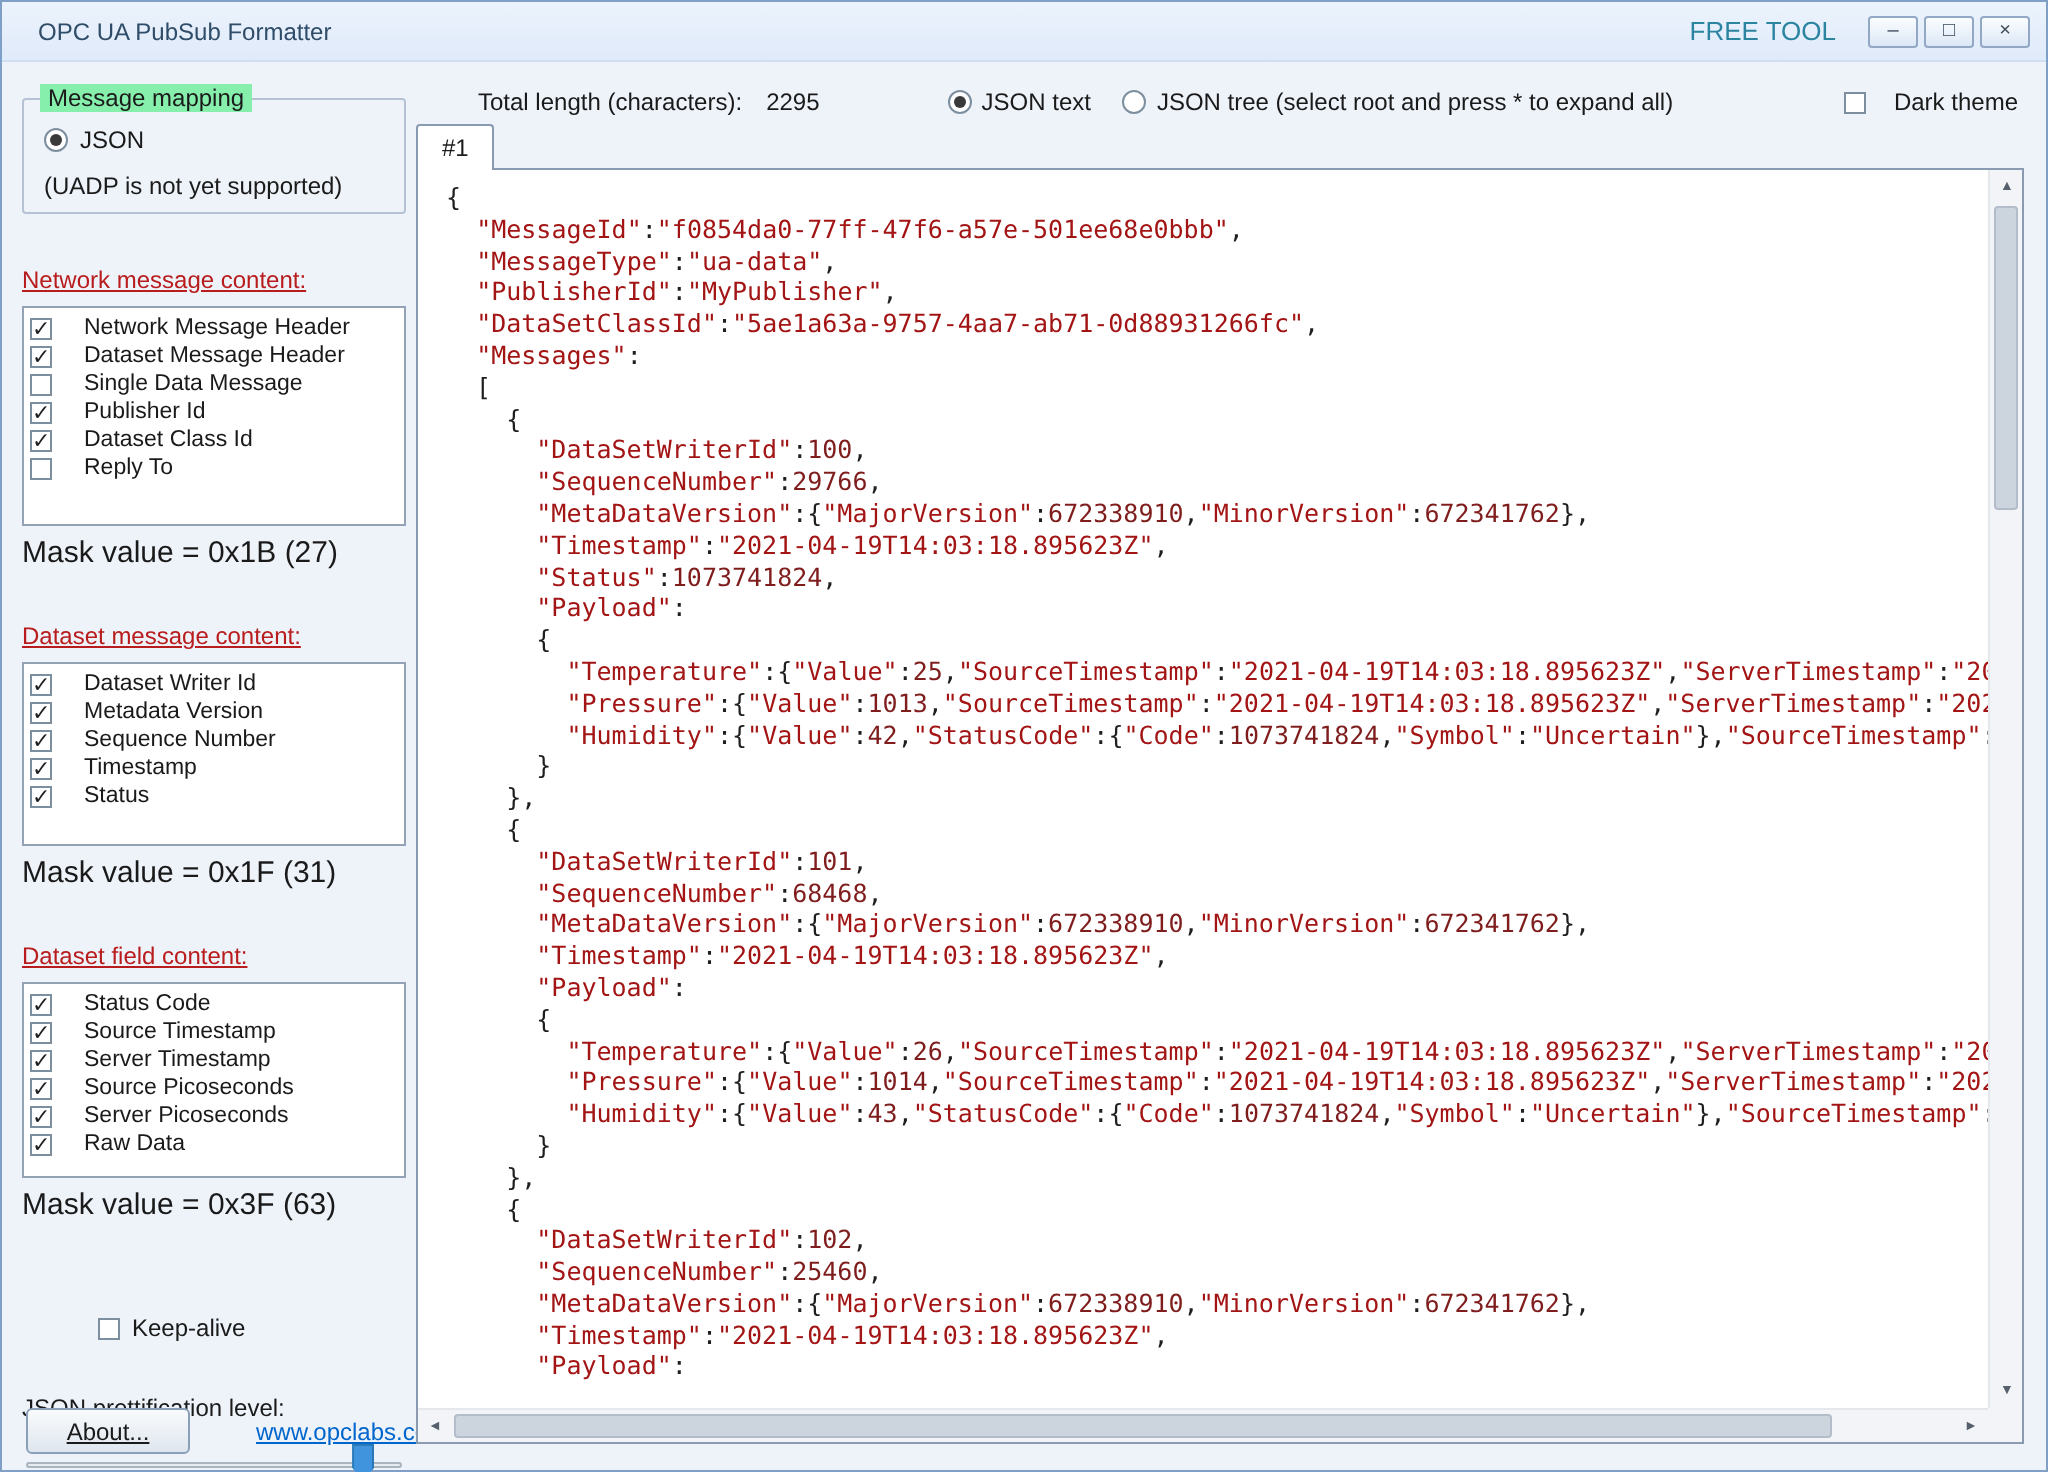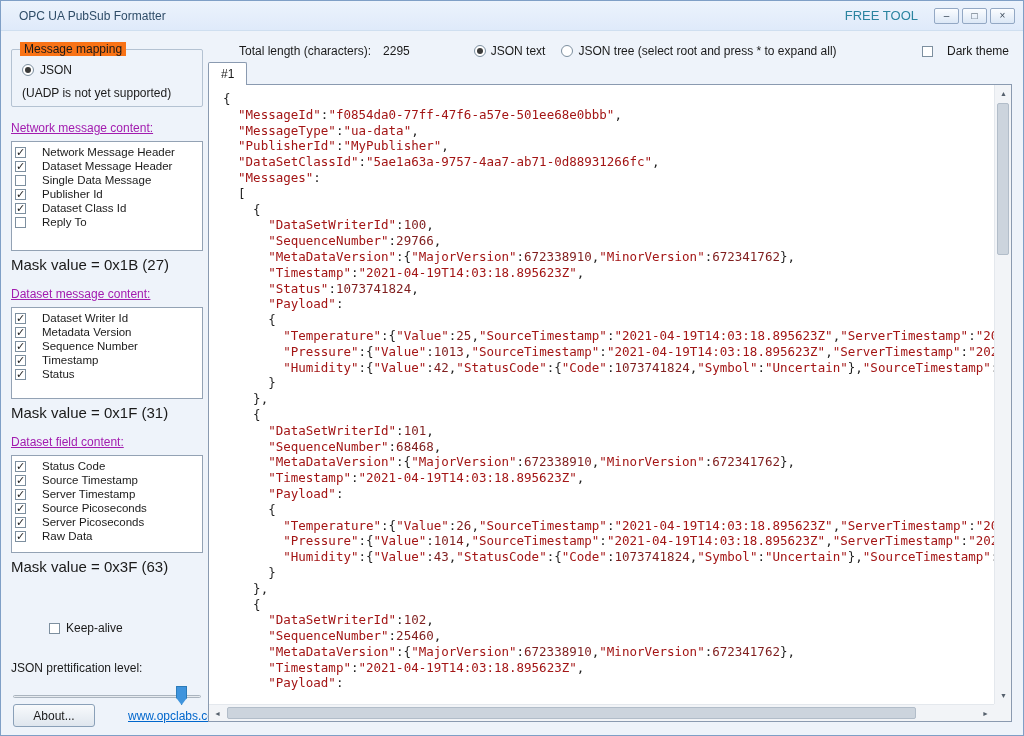--- a/index.html
+++ b/index.html
@@ -15,44 +15,44 @@
   .title { color:#2f4d68; }
   .free { margin-left:auto; color:#2b84a0; font-size:13px; margin-right:16px; }
   .winbtns { display:flex; gap:3px; }
   .wbtn { width:25px; height:16px; border:1px solid #93a8c4; border-radius:2px;
     background:linear-gradient(#fbfdff,#dce8f6); display:flex; align-items:center;
     justify-content:center; font-size:10px; line-height:1; color:#3c4a5a; cursor:default; }
 
   
   .sidebar { position:absolute; left:10px; top:34px; width:192px; bottom:6px; }
   .groupbox { position:relative; margin-top:14px; height:58px; border:1px solid #b4c2d2; border-radius:2px; }
-  .groupbox-title { position:absolute; top:-8px; left:8px; background:#f97316; padding:0 4px; }
+  .groupbox-title { position:absolute; top:-8px; left:8px; background:#86efac; padding:0 4px; }
   .radio-row { display:flex; align-items:center; gap:6px; }
   .groupbox .radio-row { margin:13px 0 0 10px; }
   .rb { position:relative; width:12px; height:12px; border:1px solid #7d8f9f; border-radius:50%; background:#fff; flex:0 0 auto; }
   .rb.on::after { content:""; position:absolute; inset:2px; border-radius:50%; background:#3a3a3a; }
   .groupbox-note { margin:9px 0 0 10px; }
-  .sb-link { display:inline-block; color:#a21caf; text-decoration:underline; margin-top:14px; cursor:pointer; }
+  .sb-link { display:inline-block; color:#b91c1c; text-decoration:underline; margin-top:26px; cursor:pointer; }
   .listbox { border:1px solid #93a2b4; background:#fff; margin-top:6px; padding-top:3px; overflow:hidden; }
   .lb1 { height:110px; } .lb2 { height:92px; } .lb3 { height:98px; }
   .lb-row { display:flex; align-items:center; gap:16px; height:14px; padding-left:3px; }
   .cb { position:relative; width:11px; height:11px; border:1px solid #7d8f9f; background:#fff; flex:0 0 auto; }
   .cb.on::after { content:"✓"; position:absolute; left:0px; top:-2px; font-size:11px; color:#222; }
   .lb-label { font-size:11.5px; white-space:nowrap; }
   .mask { font-size:15px; margin-top:5px; }
   .keepalive { display:flex; align-items:center; gap:6px; margin-top:46px;margin-left:38px; }
   .pretty-label { margin-top:26px; }
   .slider { position:relative; height:26px; margin-top:8px; }
   .slider-track { position:absolute; left:2px; right:2px; top:12px; height:3px;
     background:#e7ebf0; border:1px solid #aab4bf; border-radius:2px; }
   .slider-thumb { position:absolute; top:3px; width:11px; height:19px; background:#3f94dd;
     border:1px solid #2a7ab8; clip-path:polygon(0 0,100% 0,100% 62%,50% 100%,0 62%); }
   .sb-bottom { position:absolute; bottom:2px; left:2px; display:flex; align-items:center; gap:12px; }
   .about-btn { width:82px; height:23px; border:1px solid #8aa0b8; border-radius:3px;
-    background:linear-gradient(#f8fafc,#dfe6ee); display:flex; align-items:center; justify-content:center; cursor:default; }
+    background:linear-gradient(#f8fafc,#dfe6ee); display:flex; align-items:center; justify-content:center; cursor:default;text-decoration:underline; }
   .site-link { color:#0066cc; text-decoration:underline; cursor:pointer;margin-left:21px; }
 
   
   .topbar { position:absolute; left:210px; right:14px; top:42px; height:16px; display:flex; align-items:center; }
   .nm-link { color:#0066cc; text-decoration:underline; cursor:pointer; }
   .total-label { margin-left:28px; }
   .total-value { margin-left:12px; }
   .view-radio { display:flex; align-items:center; gap:5px; }
   .vr1 { margin-left:64px; } .vr2 { margin-left:16px; }
   .dark { display:flex; align-items:center; gap:14px; margin-left:auto; }

